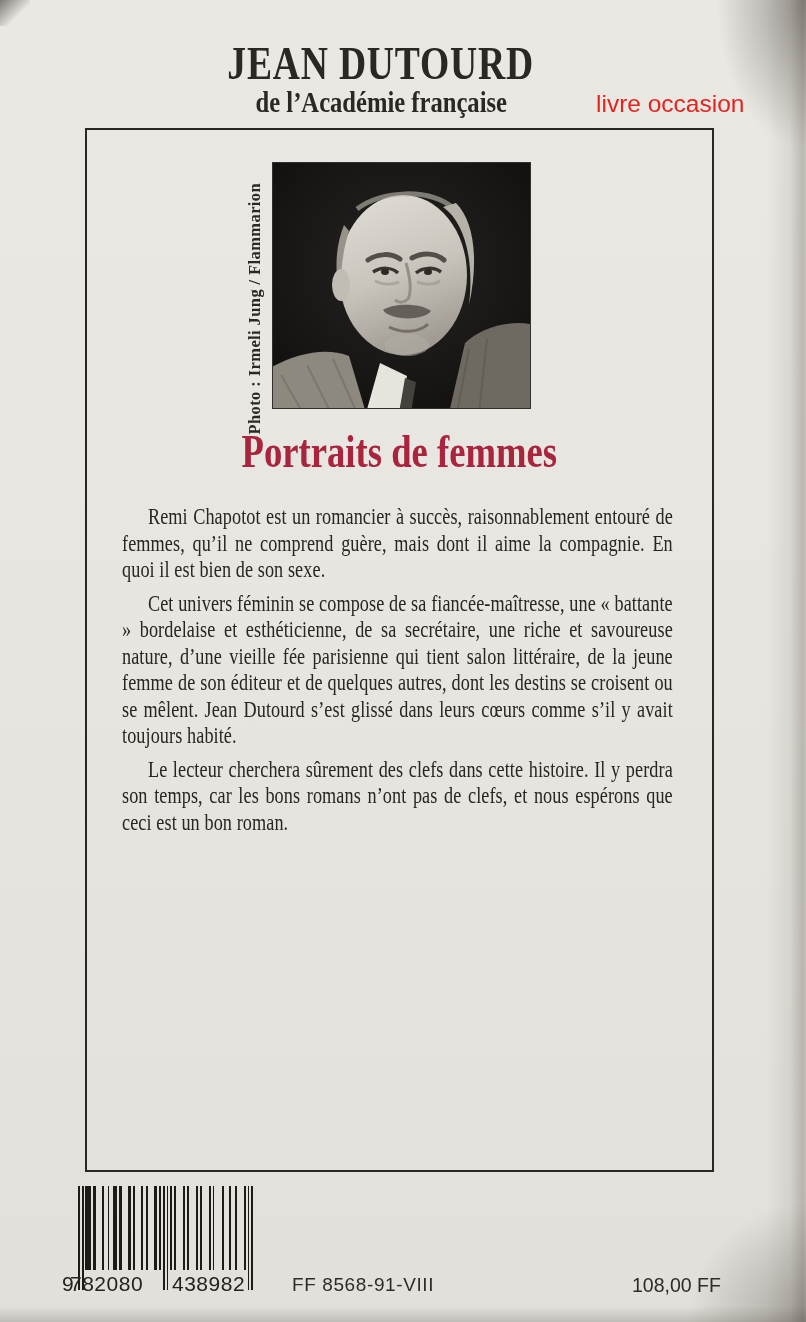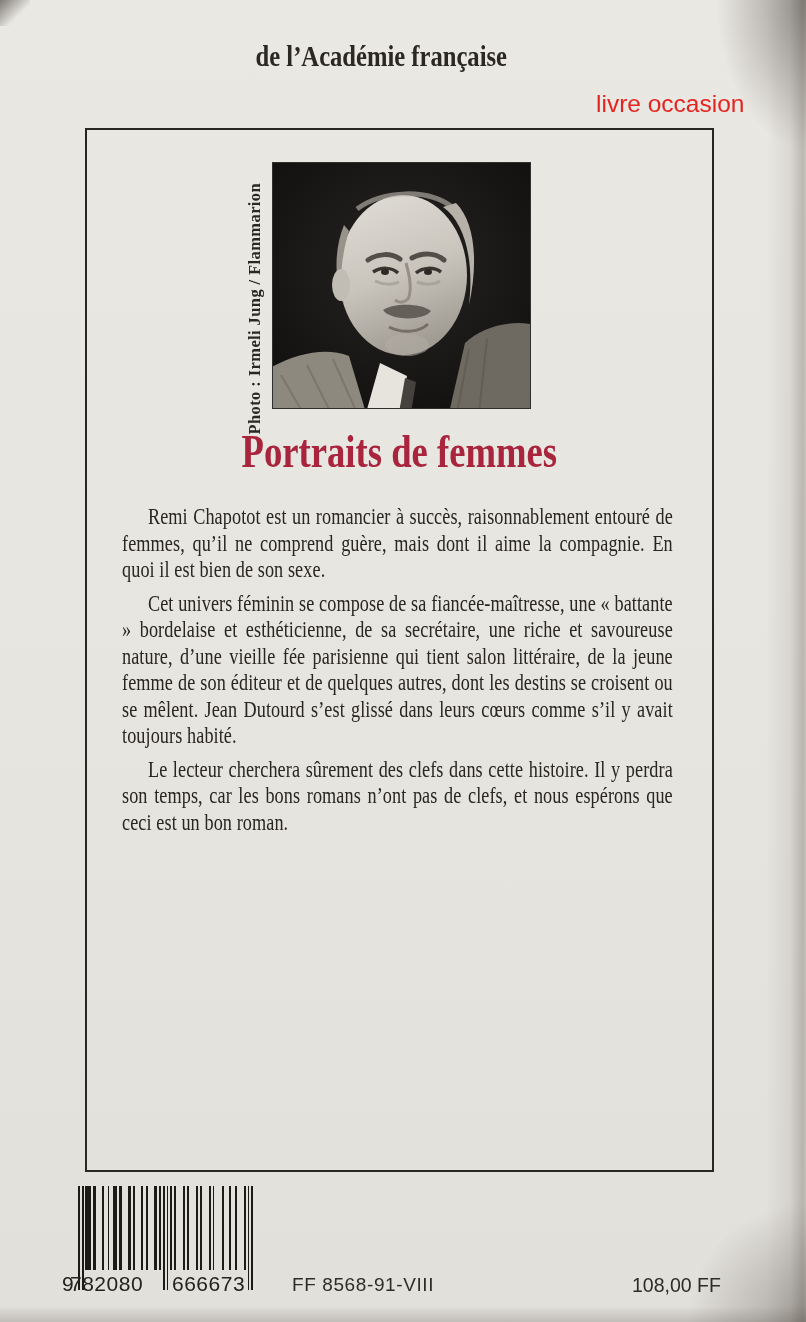--- a/index.html
+++ b/index.html
@@ -84,20 +84,21 @@
     background:linear-gradient(135deg,rgba(38,34,30,0.55),rgba(38,34,30,0) 62%);}
   .edge-bottom{position:absolute;left:0;right:0;bottom:0;height:16px;pointer-events:none;
     background:linear-gradient(to top,rgba(72,66,58,0.22),rgba(72,66,58,0));}
   .corner-br{position:absolute;right:0;bottom:0;width:120px;height:120px;pointer-events:none;
     background:radial-gradient(ellipse at bottom right,rgba(60,54,46,0.35),rgba(60,54,46,0) 70%);}
 </style>
 </head>
 <body>
 
 <header class="hdr">
+  <div class="author"><span>JEAN DUTOURD</span></div>
   <div class="affil"><span>de l’Académie française</span></div>
 </header>
 
 <div class="stamp">livre occasion</div>
 
 <div class="frame">
 
   <div class="photo">
     <svg viewBox="0 0 257 245" aria-hidden="true">
       <defs>
@@ -253,21 +254,21 @@
       <div class="module"></div>
       <div class="module"></div>
       <div class="module bar"></div>
       <div class="module"></div>
       <div class="module bar guard"></div>
       <div class="module guard"></div>
       <div class="module bar guard"></div>
     </div>
   <span class="bd lead">9</span>
   <span class="bd g1">782080</span>
-  <span class="bd g2">666673</span>
+  <span class="bd g2">438982</span>
 </div>
 
 <div class="edition">FF 8568-91-VIII</div>
 <div class="price">108,00 FF</div>
 
 <div class="edge-right"></div>
 <div class="corner-tr"></div>
 <div class="corner-tl"></div>
 <div class="corner-br"></div>
 <div class="edge-bottom"></div>

